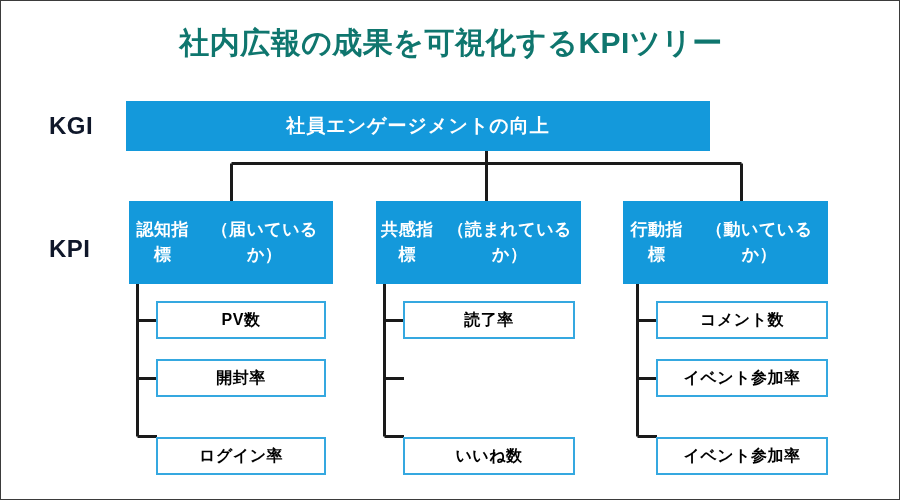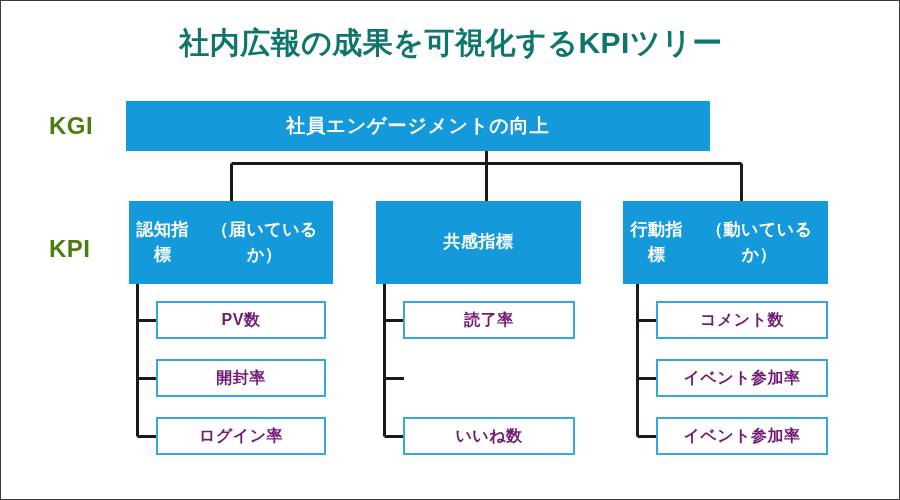--- a/index.html
+++ b/index.html
@@ -35,21 +35,21 @@
     letter-spacing: 0.5px;
     line-height: 1.2;
     white-space: nowrap;
   }
 
   
   .row-label {
     position: absolute;
     font-size: 24px;
     font-weight: bold;
-    color: #4d7c0f;
+    color: #0f172a;
     letter-spacing: 0.5px;
     line-height: 1;
   }
   #label-kgi { left: 48px; top: 113px; }
   #label-kpi { left: 48px; top: 236px; }
 
   
   #kgi-bar {
     position: absolute;
     left: 125px;
@@ -101,39 +101,39 @@
   #kpi-box-0 { left: 128px; width: 204px; }
   #kpi-box-1 { left: 375px; width: 205px; }
   #kpi-box-2 { left: 622px; width: 205px; }
 
   
   .leaf-box {
     position: absolute;
     height: 38px;
     background: #ffffff;
     border: 2px solid #35A8E0;
-    color: #701a75;
+    color: #000000;
     display: flex;
     align-items: center;
     justify-content: center;
     font-size: 16px;
     font-weight: bold;
     letter-spacing: 0.5px;
     box-sizing: border-box;
     text-align: center;
     white-space: nowrap;
   }
 
   .col0 { left: 155px; width: 170px; }
   .col1 { left: 402px; width: 172px; }
   .col2 { left: 655px; width: 172px; }
 
   .r0 { top: 300px; }
   .r1 { top: 358px; }
-  .r2 { top: 416px; }
+  .r2 { top: 436px; }
 </style>
 </head>
 <body>
 
 <div id="canvas">
 
   <div id="title">社内広報の成果を可視化するKPIツリー</div>
 
   <div class="row-label" id="label-kgi">KGI</div>
   <div class="row-label" id="label-kpi">KPI</div>
@@ -167,20 +167,21 @@
     <path d="M636.5 377.5 L656 377.5" stroke="#1a1a1a" stroke-width="3" fill="none"></path>
     <path d="M636.5 435.5 L656 435.5" stroke="#1a1a1a" stroke-width="3" fill="none"></path>
   </svg>
 
   <div class="kpi-box" id="kpi-box-0">
     <span class="l1">認知指標</span>
     <span class="l2">（届いているか）</span>
   </div>
   <div class="kpi-box" id="kpi-box-1">
     <span class="l1">共感指標</span>
+    <span class="l2">（読まれているか）</span>
   </div>
   <div class="kpi-box" id="kpi-box-2">
     <span class="l1">行動指標</span>
     <span class="l2">（動いているか）</span>
   </div>
 
   <div class="leaf-box col0 r0">
     <span>PV数</span>
   </div>
   <div class="leaf-box col0 r1">

